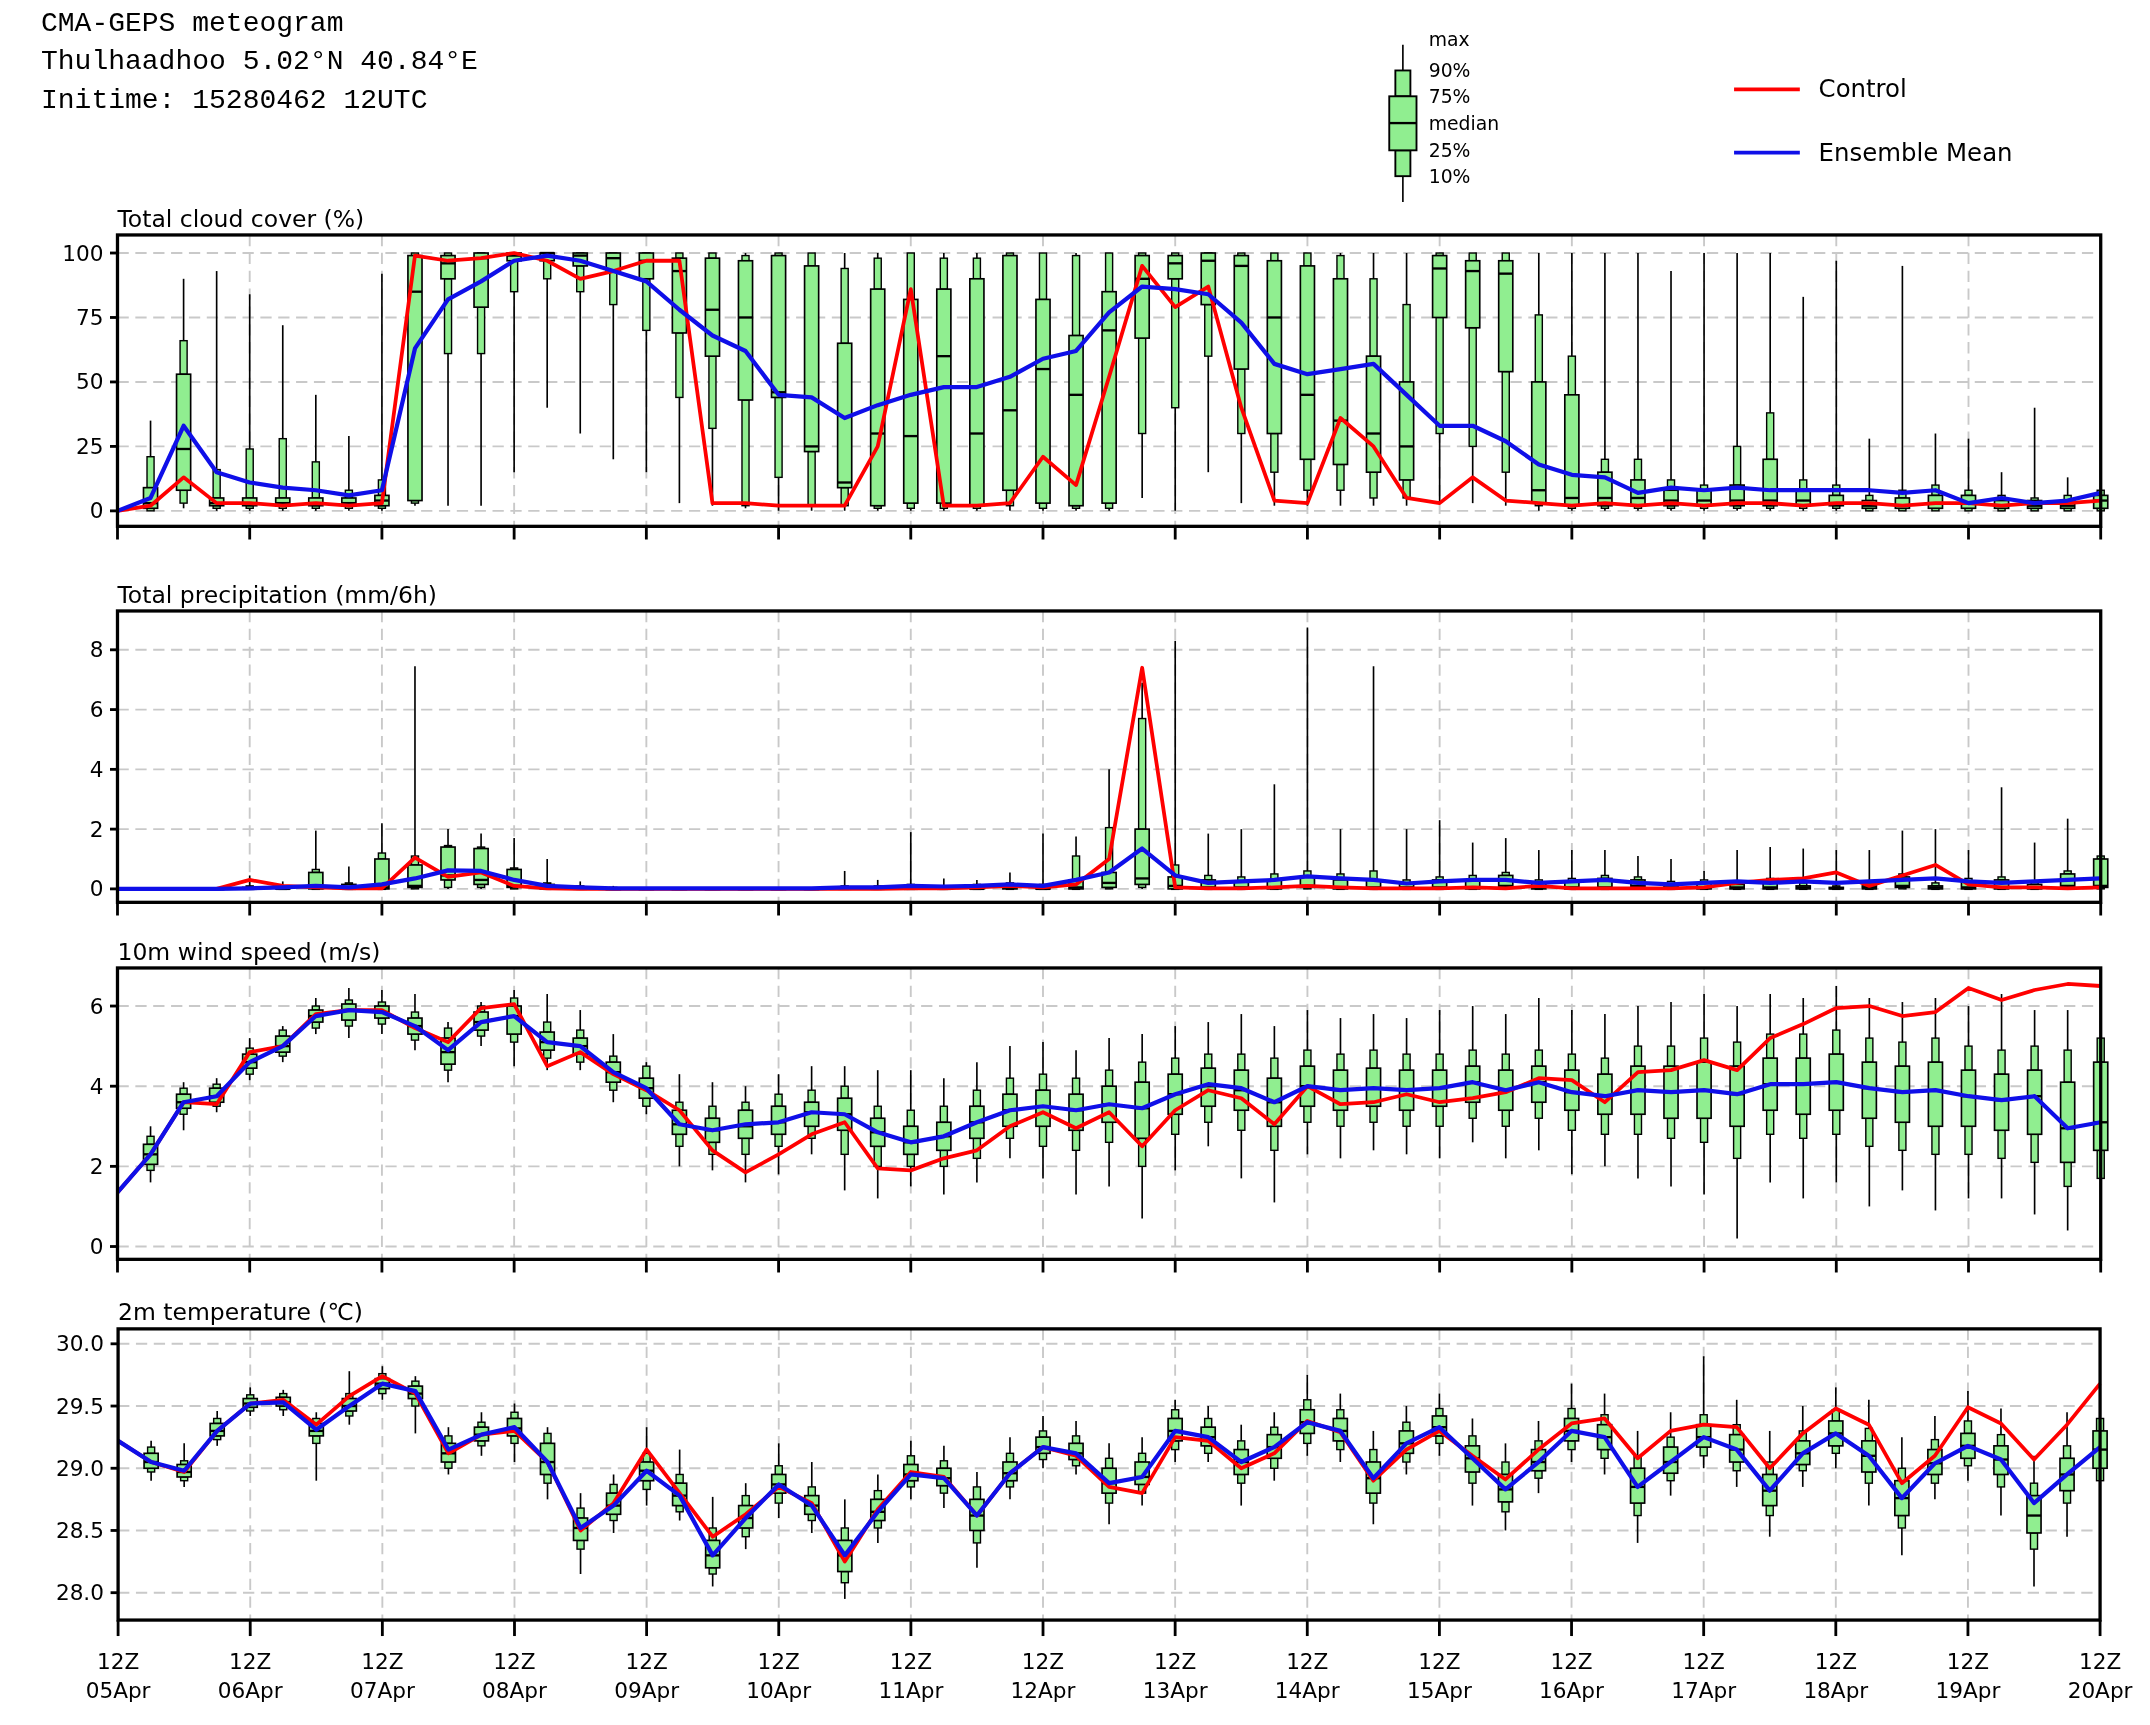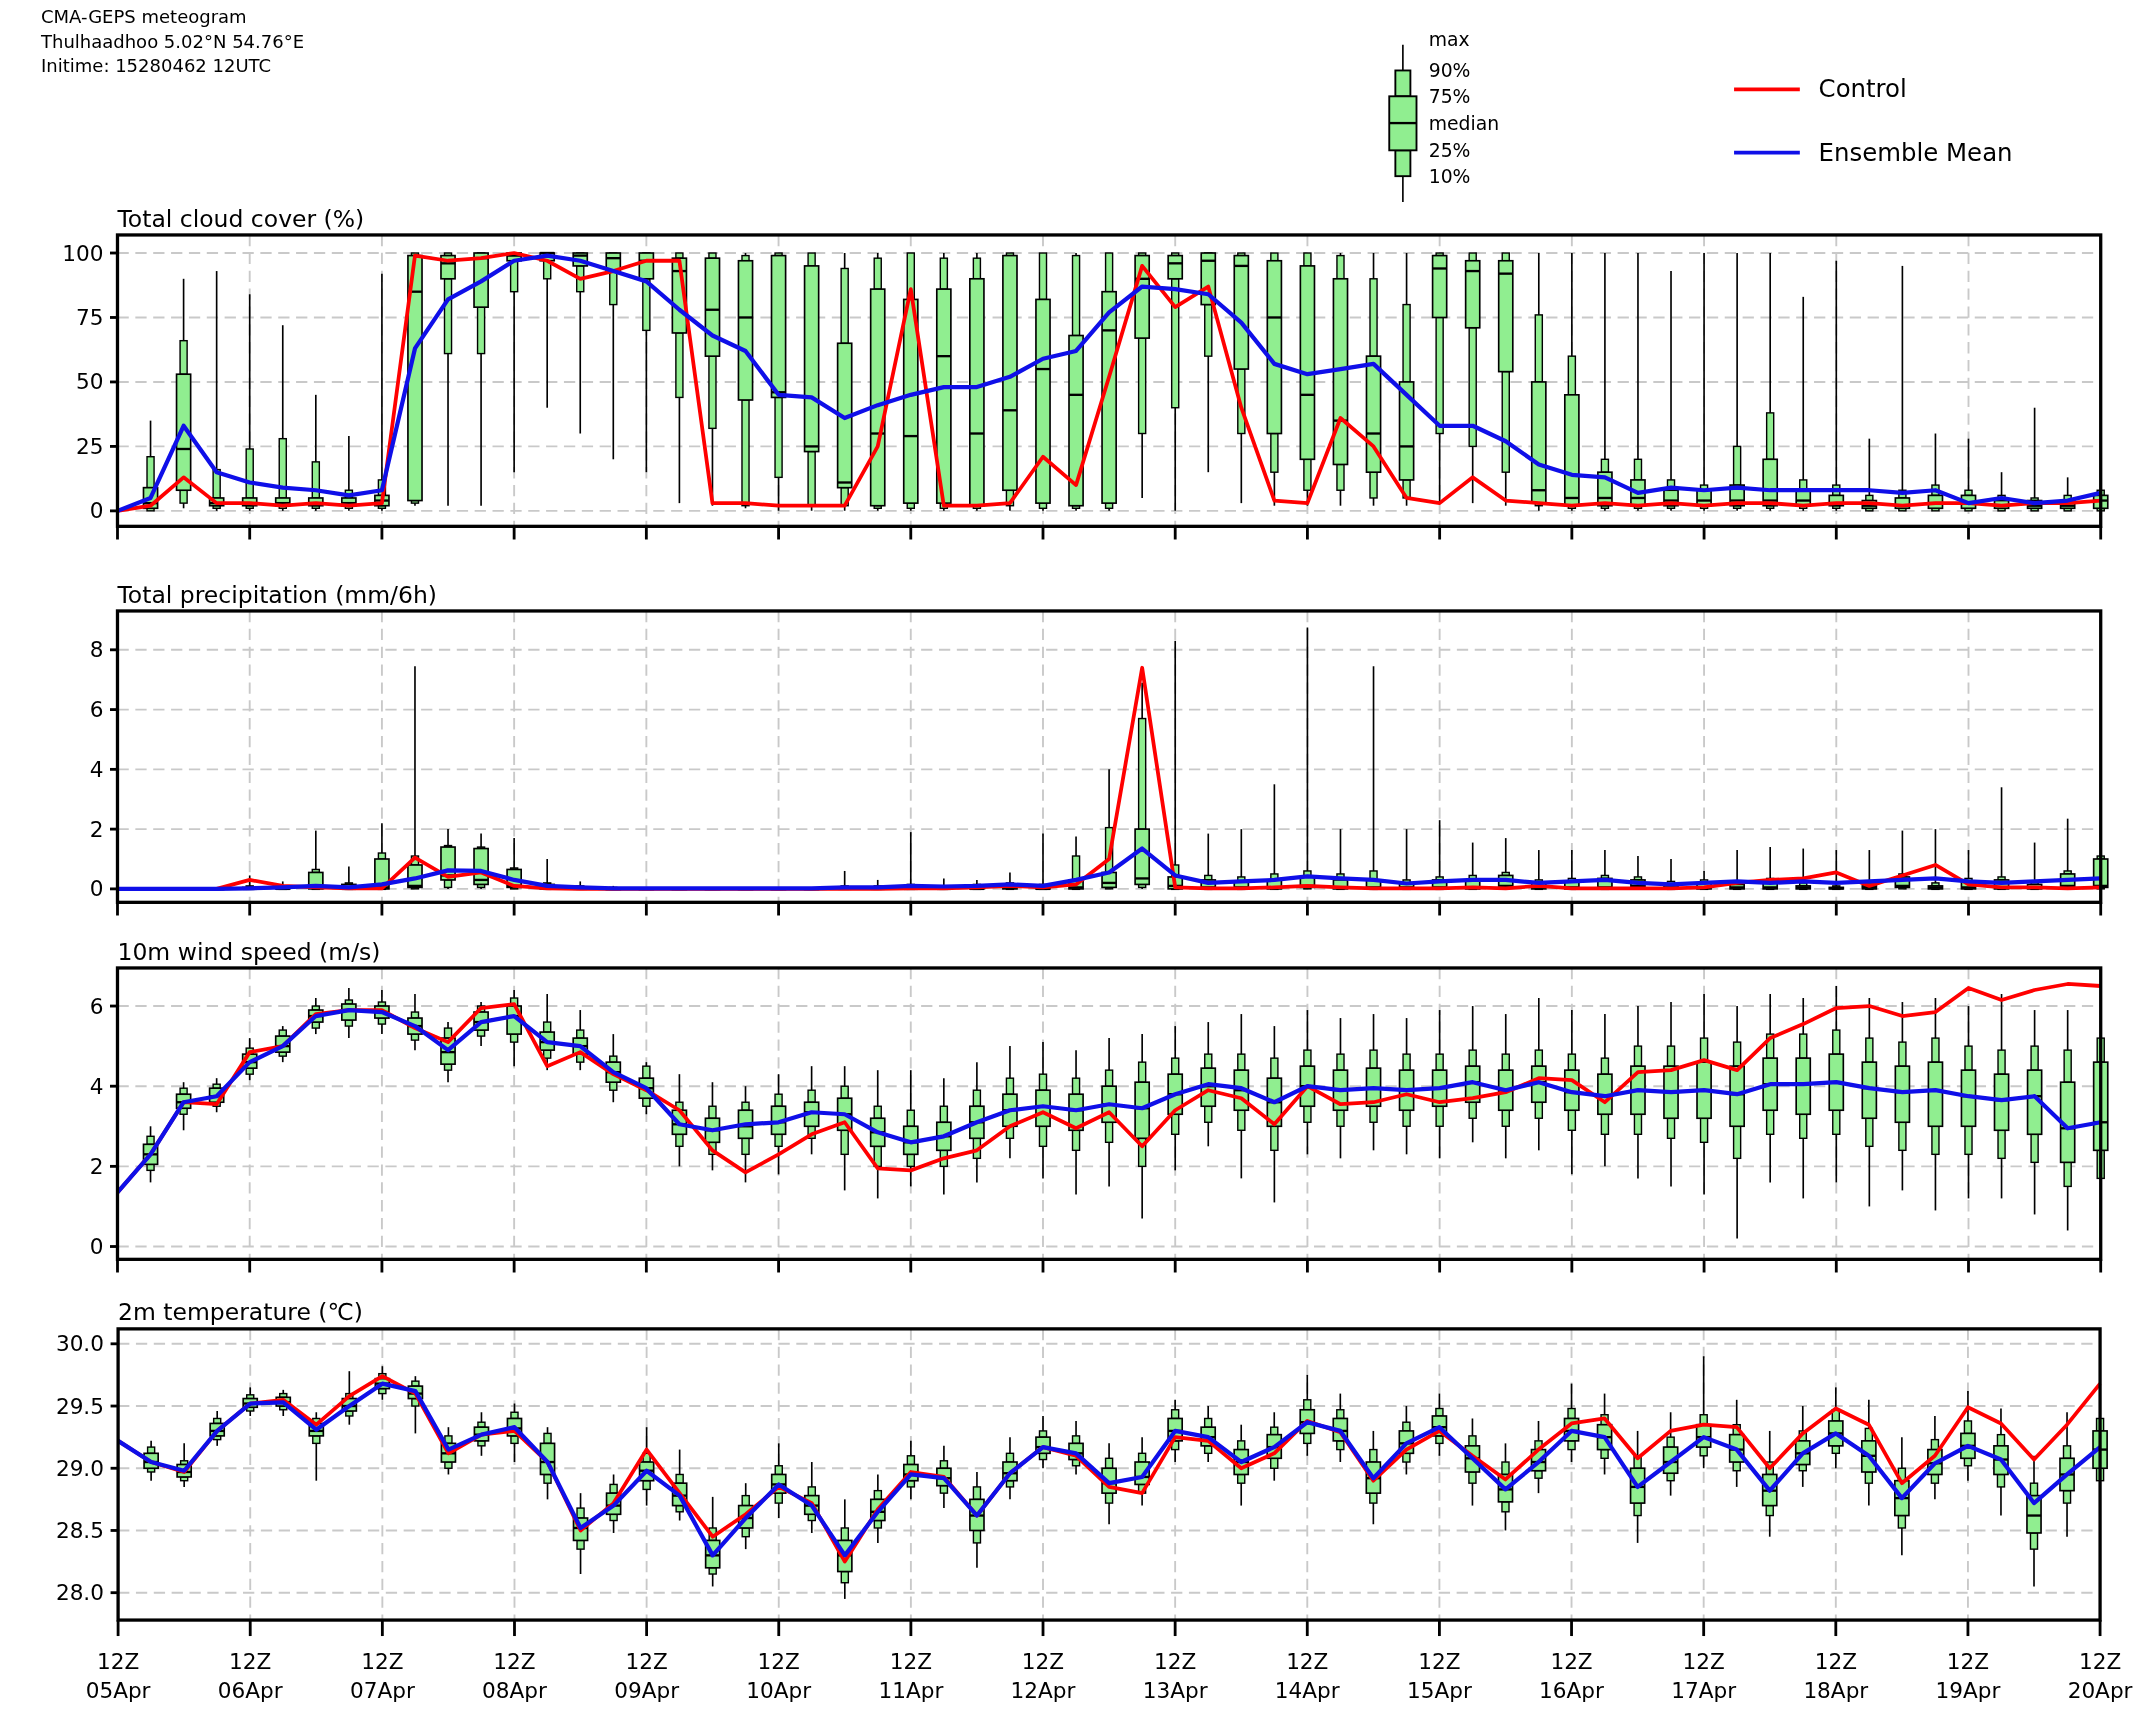--- a/index.html
+++ b/index.html
@@ -2,31 +2,31 @@
 <html style="font-size:7.5px"><head>
 <meta charset="utf-8">
 <style>
   html,body{margin:0;padding:0;background:#ffffff;}
   body{
     width:2151px;height:1725px;position:relative;
     font-family:"DejaVu Sans","Liberation Sans",sans-serif;
     color:#000;
   }
   .header{position:absolute;left:41px;top:4.7px;line-height:1.38;}
-  .header div{font-size:18px;}
+  .header div{font-size:28px;font-family:Liberation Mono, monospace;}
   .panel{position:absolute;left:0;width:1754px;}
   .legend{position:absolute;left:1358px;top:0;width:793px;height:202px;text-align:center;}
   svg text{font-family:"DejaVu Sans","Liberation Sans",sans-serif;}
 </style>
 </head>
 <body>
 
 <div class="header">
   <div>CMA-GEPS meteogram</div>
-  <div>Thulhaadhoo 5.02°N 54.76°E</div>
+  <div>Thulhaadhoo 5.02°N 40.84°E</div>
   <div>Initime: 15280462 12UTC</div>
 </div>
 
 <div class="legend">
   <svg id="legend-svg" width="793" height="202" viewBox="0 0 1687 430">
       <line x1="95" x2="95" y1="95" y2="438" stroke="#000" stroke-width="3.5"></line>
       <rect x="79" y="150" width="32" height="55" fill="#90ee90" stroke="#000" stroke-width="4"></rect>
       <rect x="79" y="320" width="32" height="55" fill="#90ee90" stroke="#000" stroke-width="4"></rect>
       <rect x="66" y="205" width="58" height="115" fill="#90ee90" stroke="#000" stroke-width="4"></rect>
       <line x1="66" x2="124" y1="262" y2="262" stroke="#000" stroke-width="5"></line>

